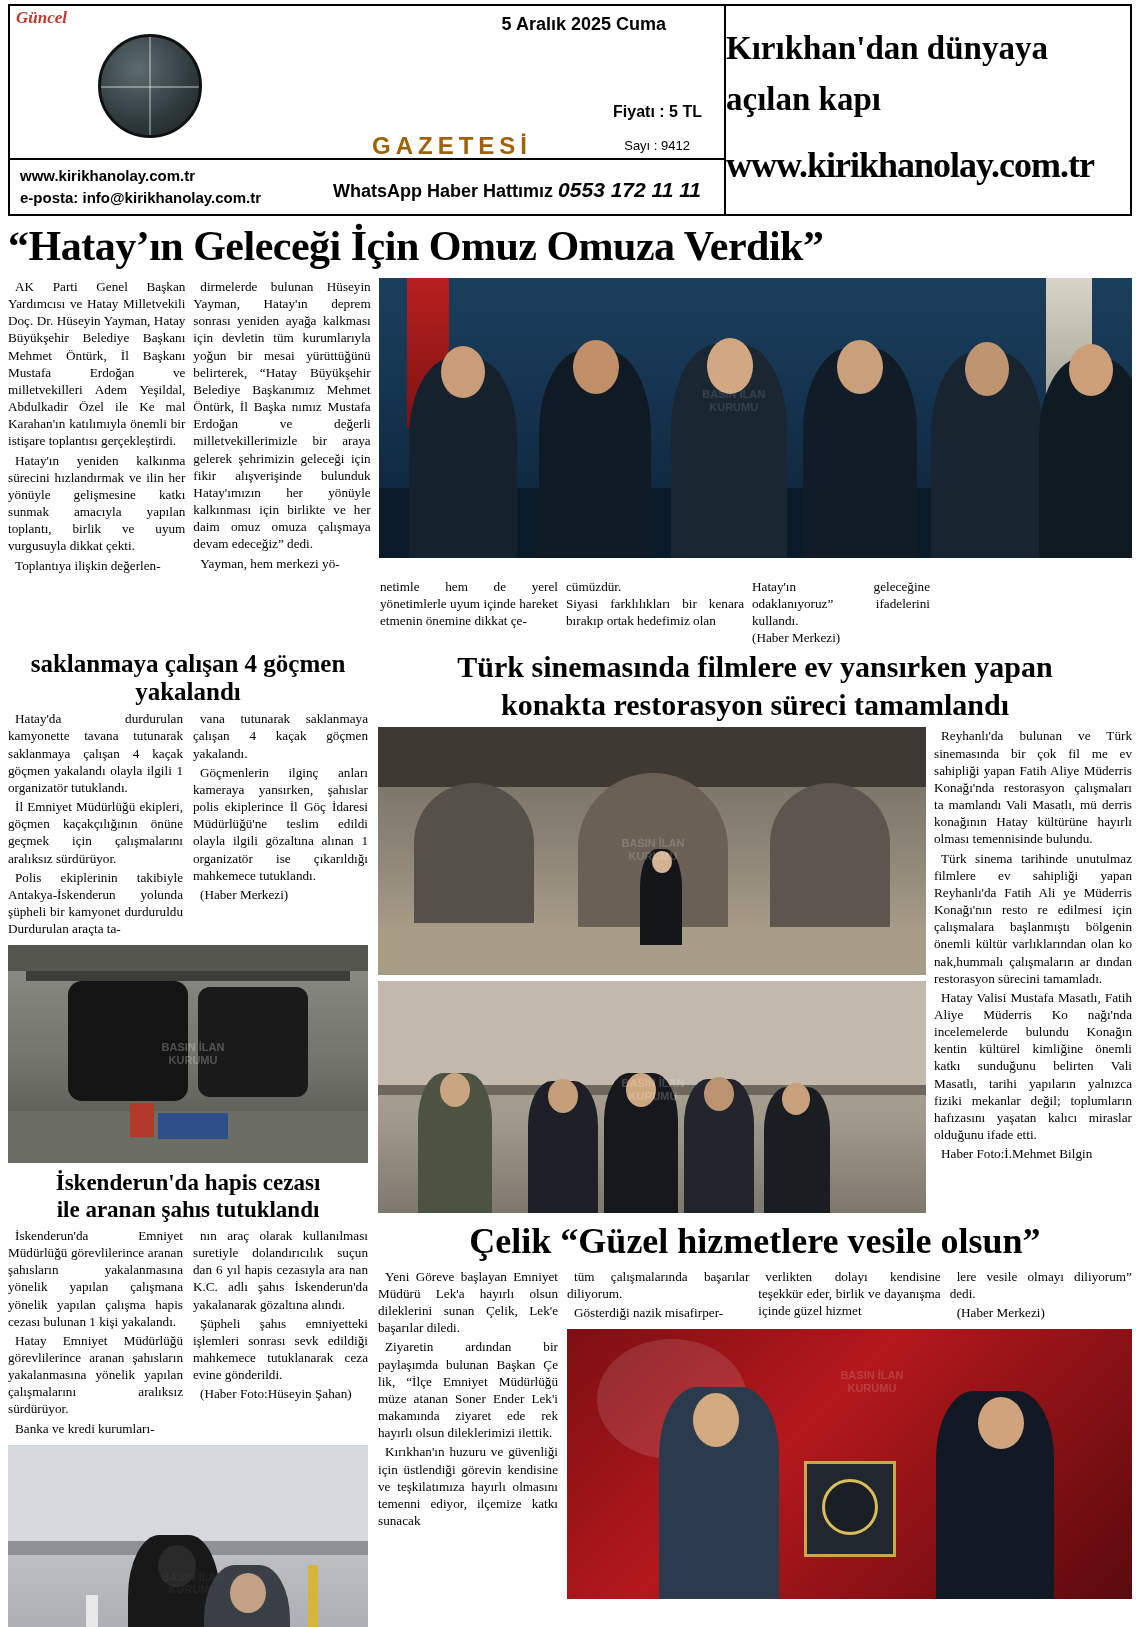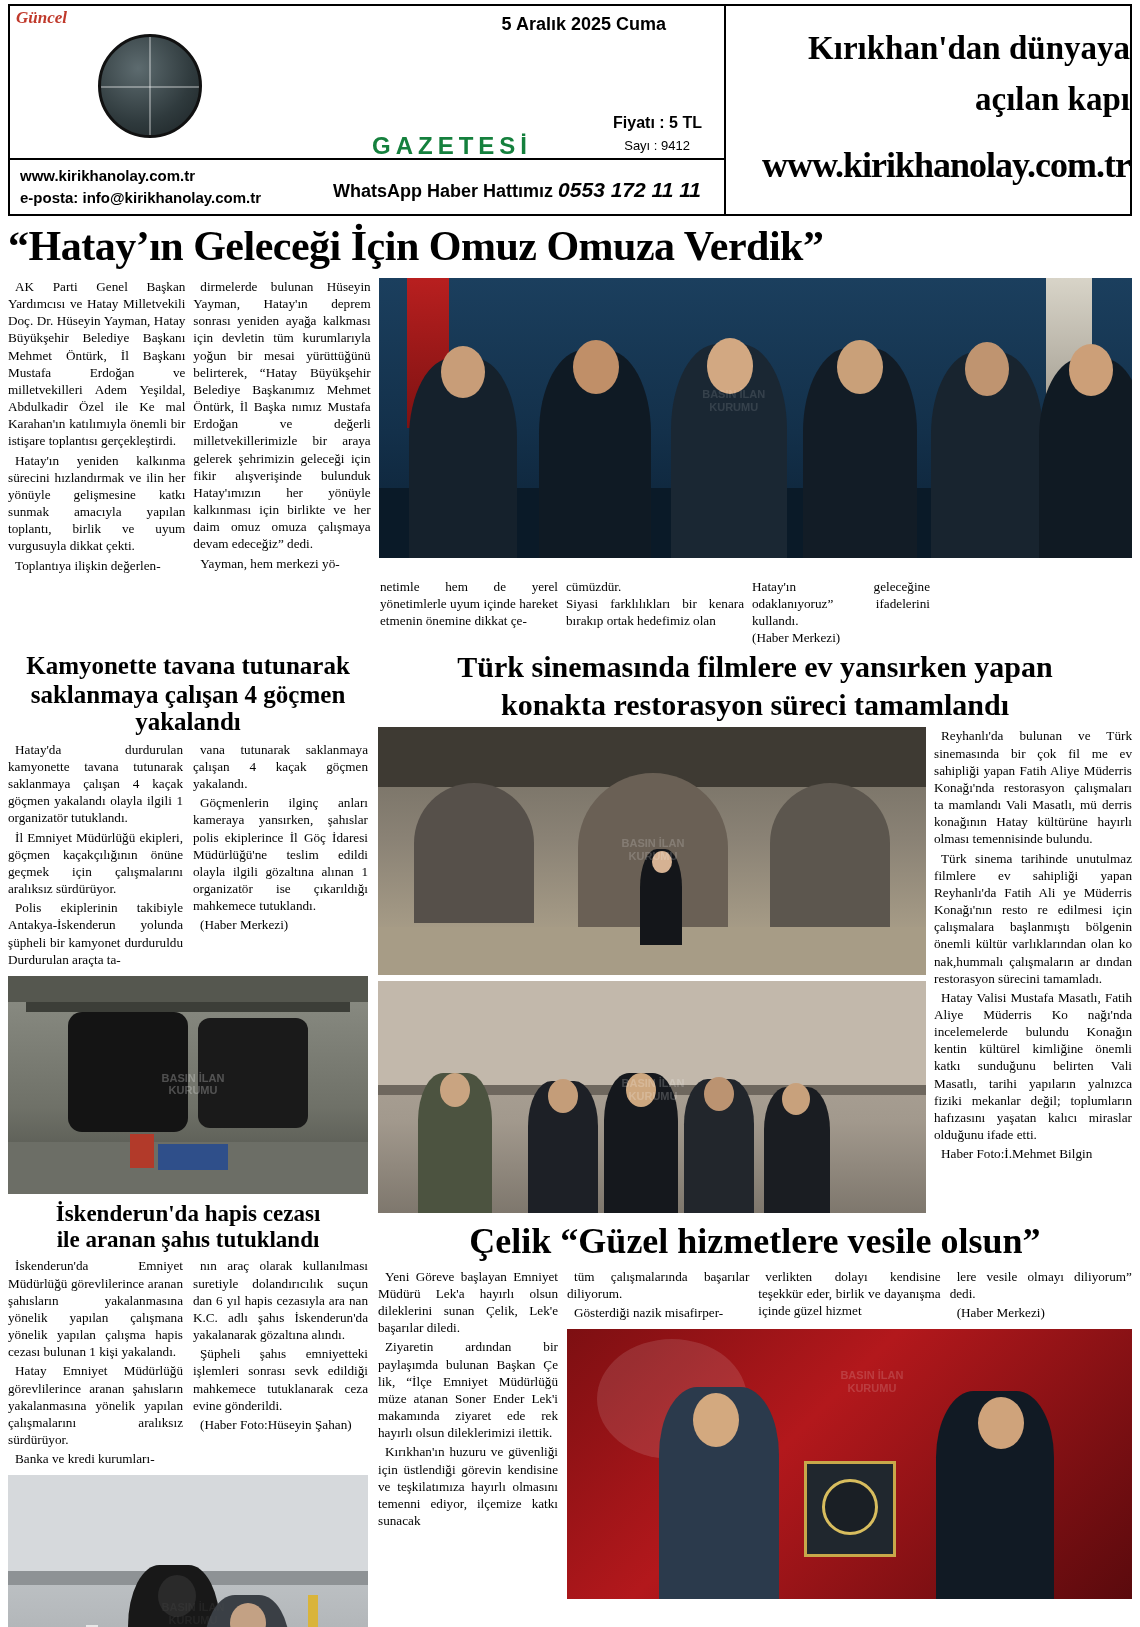--- a/index.html
+++ b/index.html
@@ -56,46 +56,46 @@
   }
   .logo-olay {
     position: absolute; left: 150px; top: -8px;
     font-family: "Liberation Serif", serif;
     font-size: 138px; font-weight: bold; color: #cf1d21;
     letter-spacing: -2px;
     line-height: 1;
   }
   .logo-gazetesi {
     position: absolute; left: 362px; top: 112px;
-    font-size: 24px; font-weight: bold; letter-spacing: 5px; color: #15803d;
+    font-size: 24px; font-weight: bold; letter-spacing: 5px; color: #a16207;
     font-family: "Liberation Sans", sans-serif;
   }
   .mast-price {
-    position: absolute; right: 22px; top: 108px;
+    position: absolute; right: 22px; top: 97px;
     font-size: 16px; font-weight: bold;
   }
   .mast-issue {
     position: absolute; right: 34px; top: 132px;
     font-size: 13px;
   }
   .mast-bottom {
     position: absolute; left: 0; bottom: 0; width: 100%;
     border-top: 2px solid #000; height: 56px;
     display: flex; align-items: center;
   }
   .mast-bottom .web {
     width: 300px; padding-left: 10px; font-size: 15px; font-weight: bold; line-height: 1.5;
   }
   .mast-bottom .wa {
     flex: 1; text-align: center; font-size: 18px; font-weight: bold; padding-top: 6px;
   }
   .wa .num { font-size: 21px; font-style: italic; }
 
   .mast-right {
-    flex: 1; position: relative; text-align: right; padding-top: 24px;
+    flex: 1; position: relative; text-align: left; padding-top: 24px;
   }
   .mr-l1, .mr-l2 {
     font-family: "Liberation Serif", serif;
     font-weight: bold; font-size: 33px; letter-spacing: 0px;
   }
   .mr-l2 { margin-top: 14px; }
   .mr-url {
     font-family: "Liberation Serif", serif;
     font-weight: bold; font-size: 36px; margin-top: 26px; letter-spacing: -1px;
   }
@@ -241,21 +241,20 @@
   Siyasi farklılıkları bir kenara bırakıp ortak hedefimiz olan</div>
     <div class="c col-text">
       <span>Hatay'ın geleceğine odaklanıyoruz” ifadelerini kullandı.</span>
       <div>(Haber Merkezi)</div>
     </div>
   </div>
 
   <div class="mid">
 
     <div class="mid-left">
-      <div class="sec-head" style="font-size:25px;margin:2px 0 1px 0;">Kamyonette tavana tutunarak</div>
       <div class="sec-head" style="font-size:25px;margin:0 0 5px 0;">saklanmaya çalışan 4 göçmen yakalandı</div>
       <div class="two-col">
         <div class="c col-text">
           <p>Hatay'da durdurulan kamyonette tavana tutunarak saklanmaya çalışan 4 kaçak göçmen yakalandı olayla ilgili 1 organizatör tutuklandı.</p>
           <p>İl Emniyet Müdürlüğü ekipleri, göçmen kaçakçılığının önüne geçmek için çalışmalarını aralıksız sürdürüyor.</p>
           <p>Polis ekiplerinin takibiyle Antakya-İskenderun yolunda şüpheli bir kamyonet durduruldu Durdurulan araçta ta-</p>
         </div>
         <div class="c col-text">
           <p>vana tutunarak saklanmaya çalışan 4 kaçak göçmen yakalandı.</p>
           <p>Göçmenlerin ilginç anları kameraya yansırken, şahıslar polis ekiplerince İl Göç İdaresi Müdürlüğü'ne teslim edildi olayla ilgili gözaltına alınan 1 organizatör ise çıkarıldığı mahkemece tutuklandı.</p>

